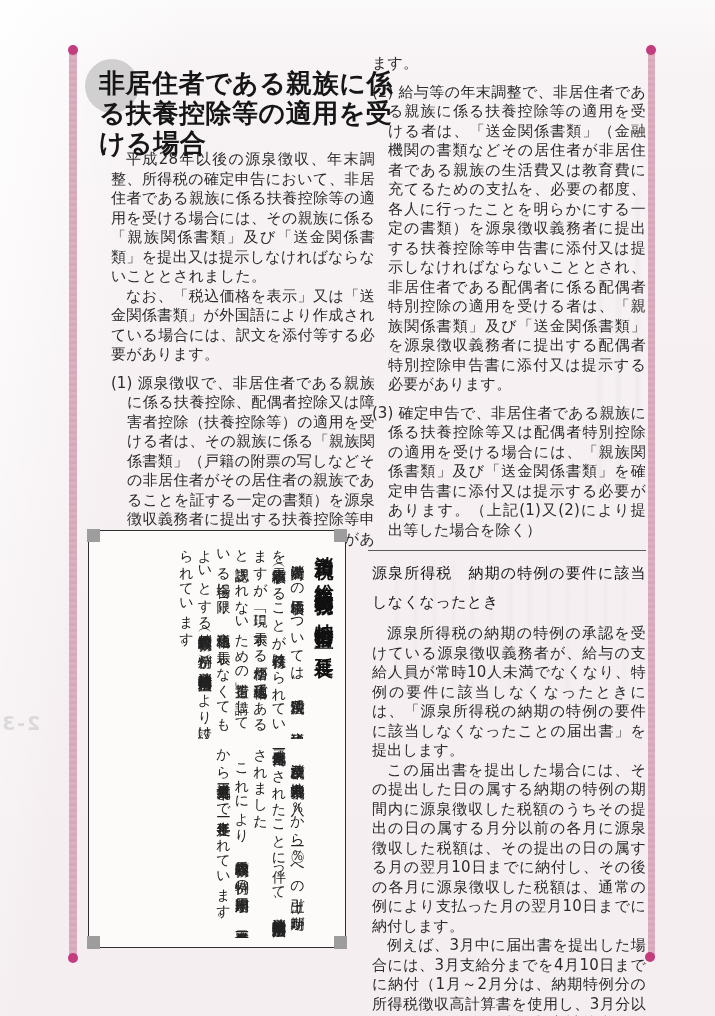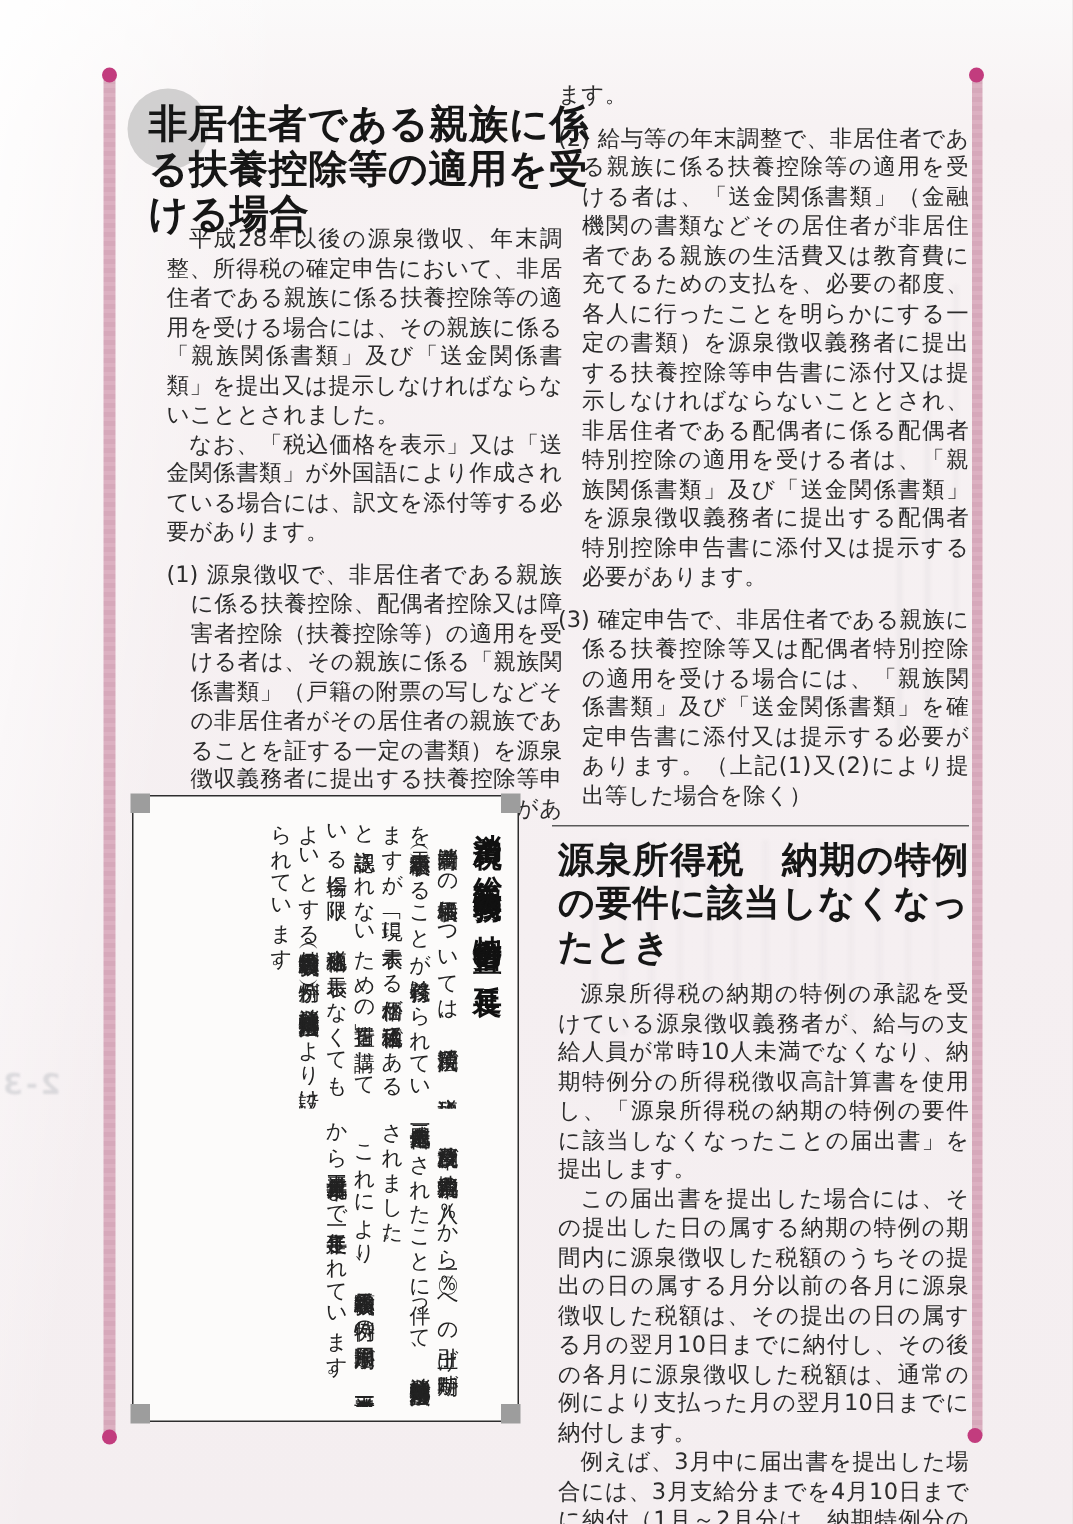--- a/index.html
+++ b/index.html
@@ -44,21 +44,21 @@
 
   .col p { margin:0; text-indent:1em; }
   .cont-line { text-indent:0 !important; }
 
   .item { position:relative; padding-left:16px; margin-top:9px; }
   .item .marker { margin-left:-16px; margin-right:5px; letter-spacing:0; }
 
   .rule { border:none; border-top:1.2px solid #5a5a5a; margin:10px 0 8px -4px; width:278px; }
 
   h2.article-title-2 {
-    margin:0 0 7px 0; font-size:24px; line-height:29px; font-weight:700;
+    margin:0 0 7px 0; font-size:15px; line-height:29px; font-weight:400;
     color:#161616; letter-spacing:.5px;
   }
 
   
   .vbox {
     position:absolute; left:88px; top:530px; width:258px; height:418px;
     border:1.6px solid #2e2e2e; background:#fcfbfa;
     padding:9px 7px; z-index:3;
   }
   .vbox .corner { position:absolute; width:13px; height:13px; background:#9d9d9d; }
@@ -116,21 +116,21 @@
   </div>
 
   <div class="col col-right">
     <p class="cont-line">ます。</p>
     <div class="item"><span class="marker">(2)</span><span>給与等の年末調整で、非居住者である親族に係る扶養控除等の適用を受ける者は、「送金関係書類」（金融機関の書類などその居住者が非居住者である親族の生活費又は教育費に充てるための支払を、必要の都度、各人に行ったことを明らかにする一定の書類）を源泉徴収義務者に提出する扶養控除等申告書に添付又は提示しなければならないこととされ、非居住者である配偶者に係る配偶者特別控除の適用を受ける者は、「親族関係書類」及び「送金関係書類」を源泉徴収義務者に提出する配偶者特別控除申告書に添付又は提示する必要があります。</span></div>
     <div class="item"><span class="marker">(3)</span><span>確定申告で、非居住者である親族に係る扶養控除等又は配偶者特別控除の適用を受ける場合には、「親族関係書類」及び「送金関係書類」を確定申告書に添付又は提示する必要があります。（上記(1)又(2)により提出等した場合を除く）</span></div>
 
     <hr class="rule">
 
     <h2 class="article-title-2">源泉所得税　納期の特例の要件に該当しなくなったとき</h2>
-    <p>源泉所得税の納期の特例の承認を受けている源泉徴収義務者が、給与の支給人員が常時10人未満でなくなり、納期特例分の所得税徴収高計算書を使用し、「源泉所得税の納期の特例の要件に該当しなくなったことの届出書」を提出します。</p>
+    <p>源泉所得税の納期の特例の承認を受けている源泉徴収義務者が、給与の支給人員が常時10人未満でなくなり、特例の要件に該当しなくなったときには、「源泉所得税の納期の特例の要件に該当しなくなったことの届出書」を提出します。</p>
     <p>この届出書を提出した場合には、その提出した日の属する納期の特例の期間内に源泉徴収した税額のうちその提出の日の属する月分以前の各月に源泉徴収した税額は、その提出の日の属する月の翌月10日までに納付し、その後の各月に源泉徴収した税額は、通常の例により支払った月の翌月10日までに納付します。</p>
     <p>例えば、3月中に届出書を提出した場合には、3月支給分までを4月10日までに納付（1月～2月分は、納期特例分の所得税徴収高計算書を使用し、3月分以降は一般分の所得税徴収高計算書を使用）し、4月支給分以降は翌月10日までに納付します。</p>
   </div>
 
   <div class="vbox">
     <div class="corner tl"></div>
     <div class="corner tr"></div>
     <div class="corner bl"></div>
     <div class="corner br"></div>
     <div class="vbox-inner">

